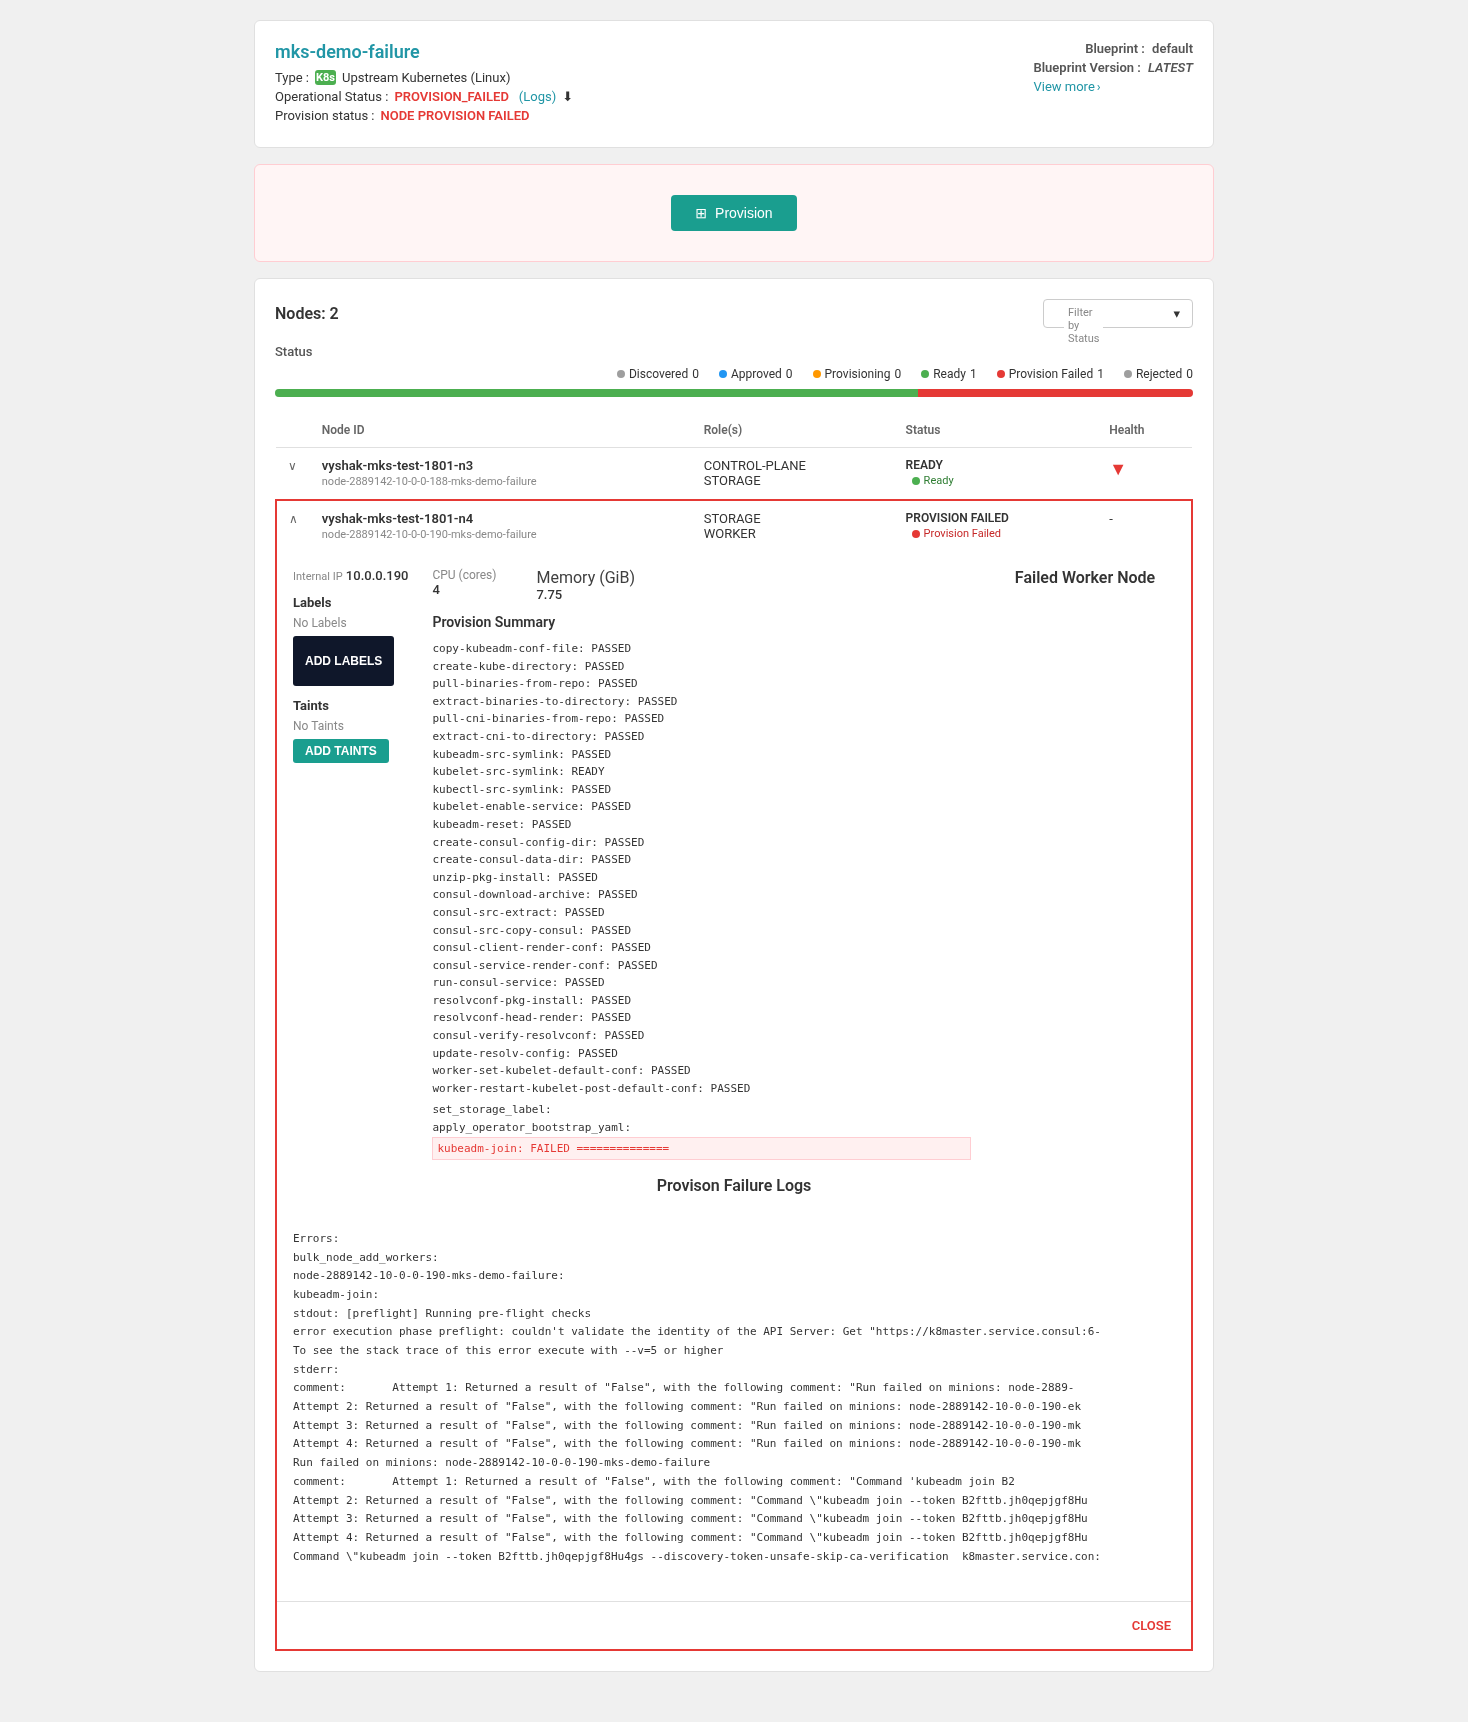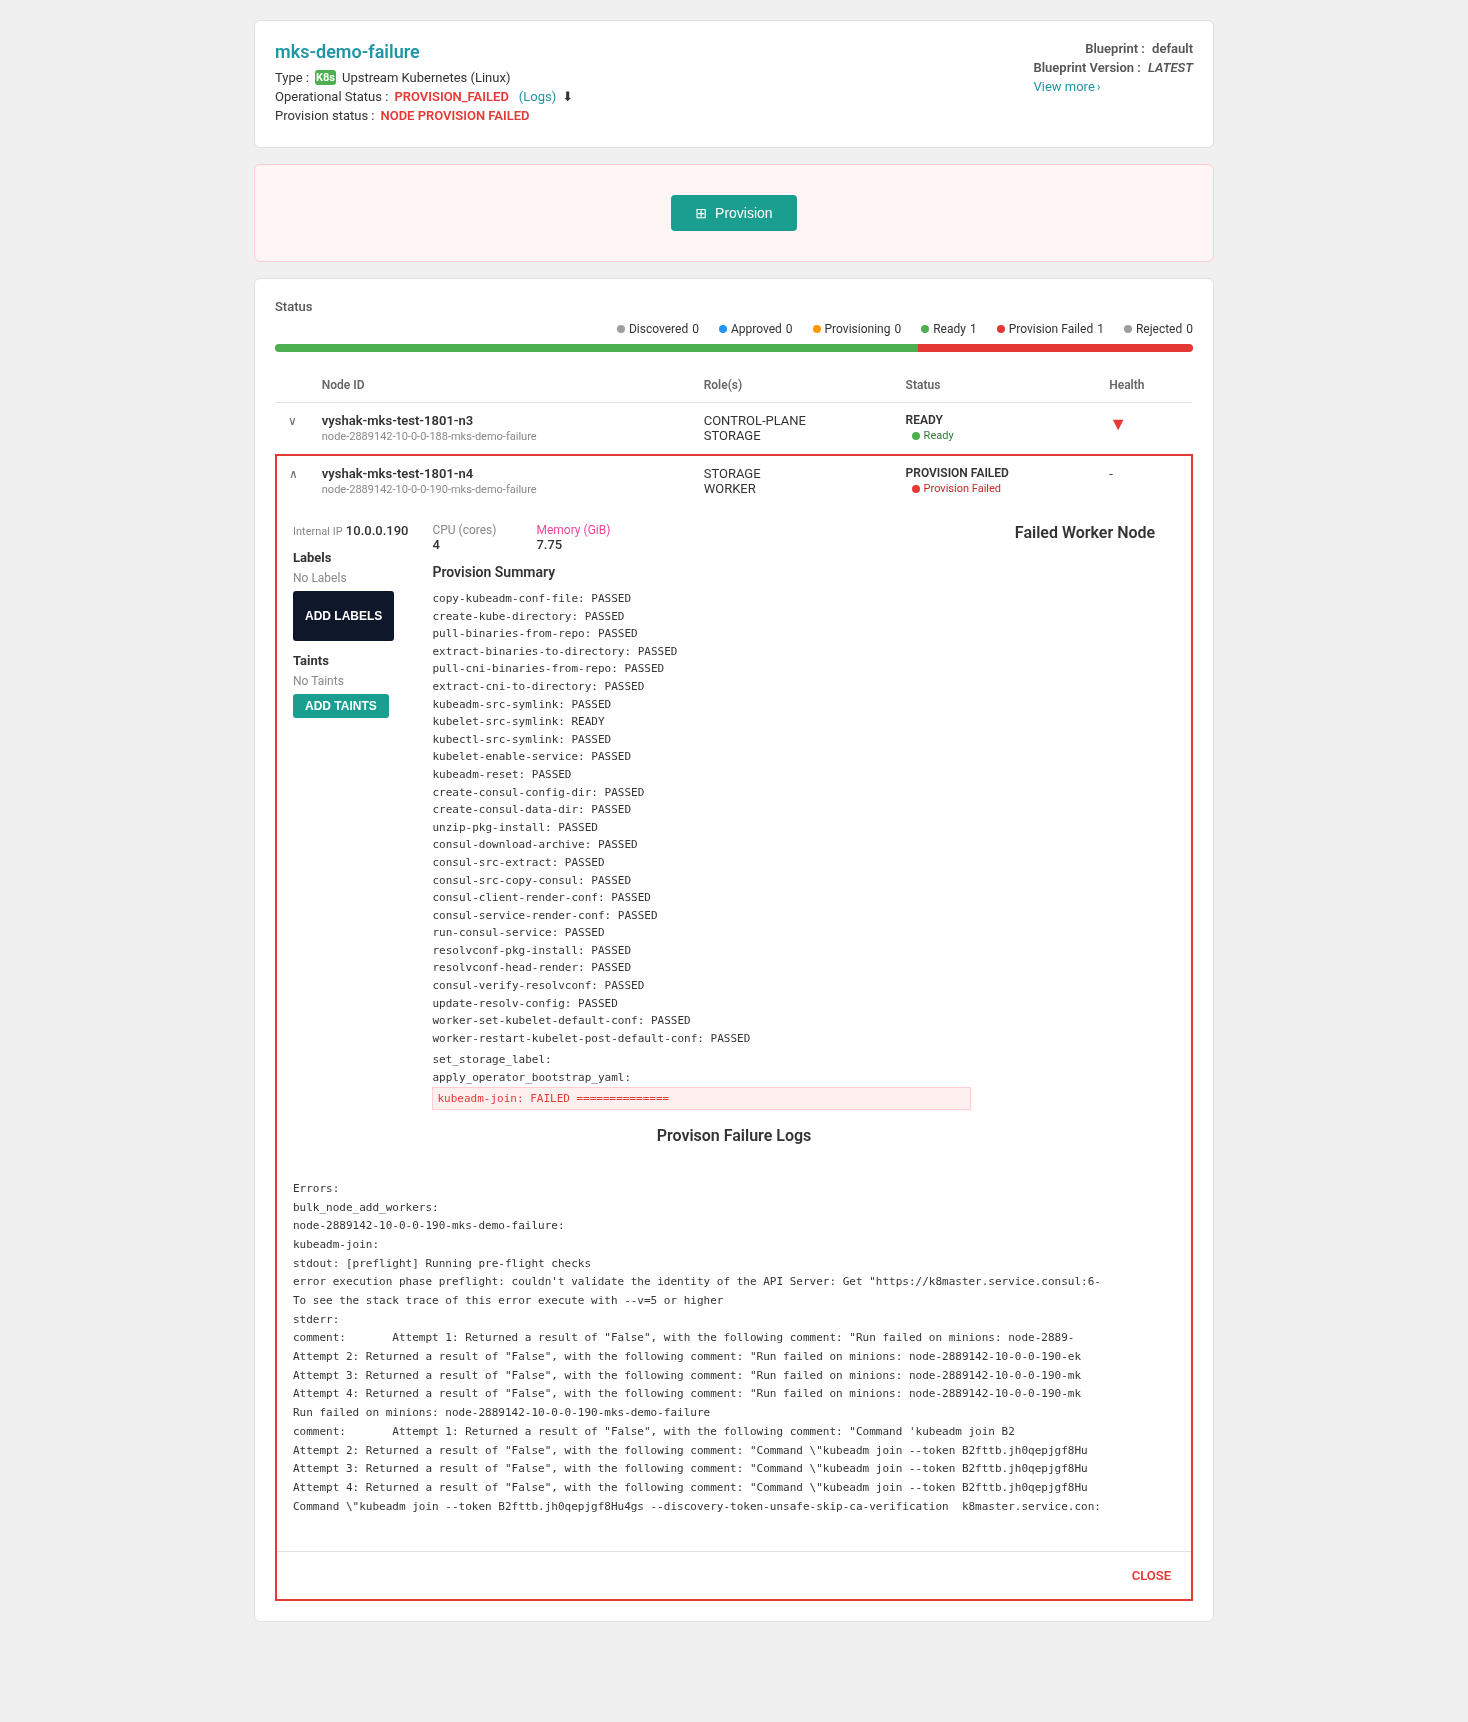--- a/index.html
+++ b/index.html
@@ -366,20 +366,32 @@
   </div>
 
   <div class="cluster-fail-card">
     <button class="provision-btn">
       <span>⊞</span>
       <span>Provision</span>
     </button>
   </div>
 
   <div class="nodes-card">
+    <div class="nodes-header">
+      <div class="nodes-title">Nodes: 2</div>
+      <div class="filter-wrapper">
+        <div class="filter-box">
+          <div style="position:relative;">
+            <span class="filter-label">Filter by Status</span>
+          </div>
+          <span>All</span>
+          <span style="margin-left:auto;">▾</span>
+        </div>
+      </div>
+    </div>
 
     <div class="status-section">
       <div class="status-label">Status</div>
       <div class="status-legend">
         <div class="legend-item">
           <div class="legend-dot" style="background:#9e9e9e;"></div>
           <span>Discovered</span>
           <span>0</span>
         </div>
         <div class="legend-item">
@@ -489,21 +501,21 @@
                     <button class="add-taints-btn">ADD TAINTS</button>
                   </div>
                 </div>
                 <div style="flex:1; margin:0 24px;">
                   <div style="margin-bottom:12px; display:flex; gap:40px;">
                     <div>
                       <div style="font-size:12px;color:#888;">CPU (cores)</div>
                       <div style="font-size:13px;font-weight:500;">4</div>
                     </div>
                     <div>
-                      <div style="font-size:12px;color:#ec4899;">Memory (GiB)</div>
+                      <div style="font-size:16px;color:#404040;">Memory (GiB)</div>
                       <div style="font-size:13px;font-weight:500;">7.75</div>
                     </div>
                   </div>
 
                   <div class="provision-summary">
                     <div class="provision-summary-title">Provision Summary</div>
                     <div id="log-lines-container">
                         <div class="provision-log-line">copy-kubeadm-conf-file: PASSED</div>
                         <div class="provision-log-line">create-kube-directory: PASSED</div>
                         <div class="provision-log-line">pull-binaries-from-repo: PASSED</div>

